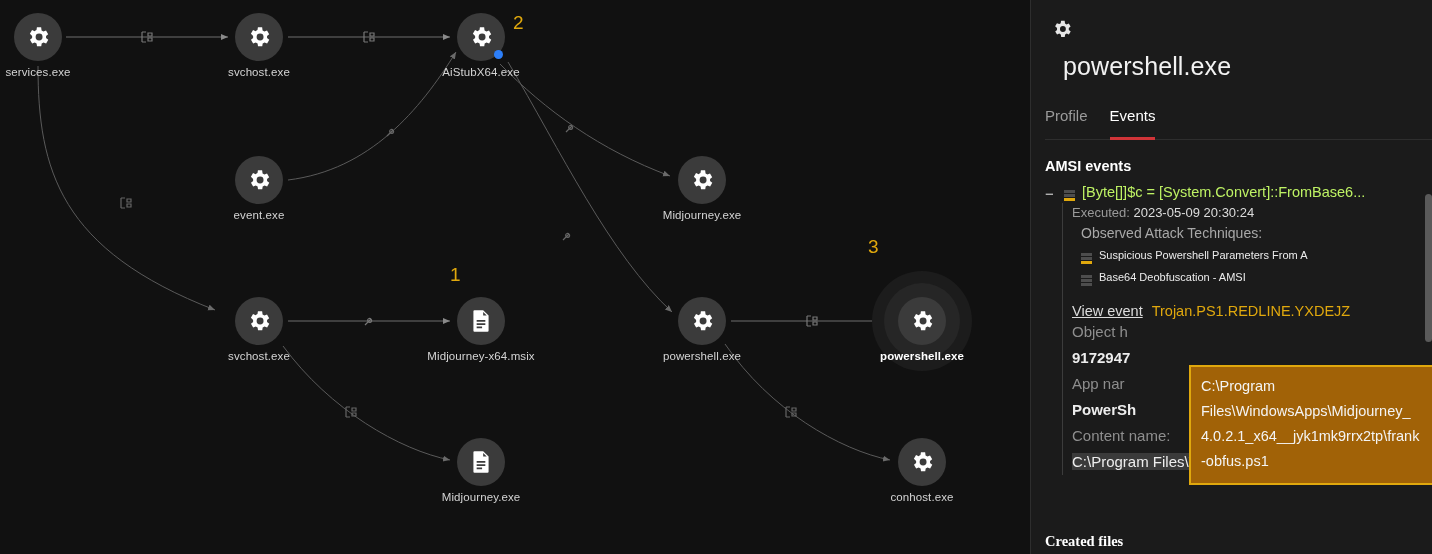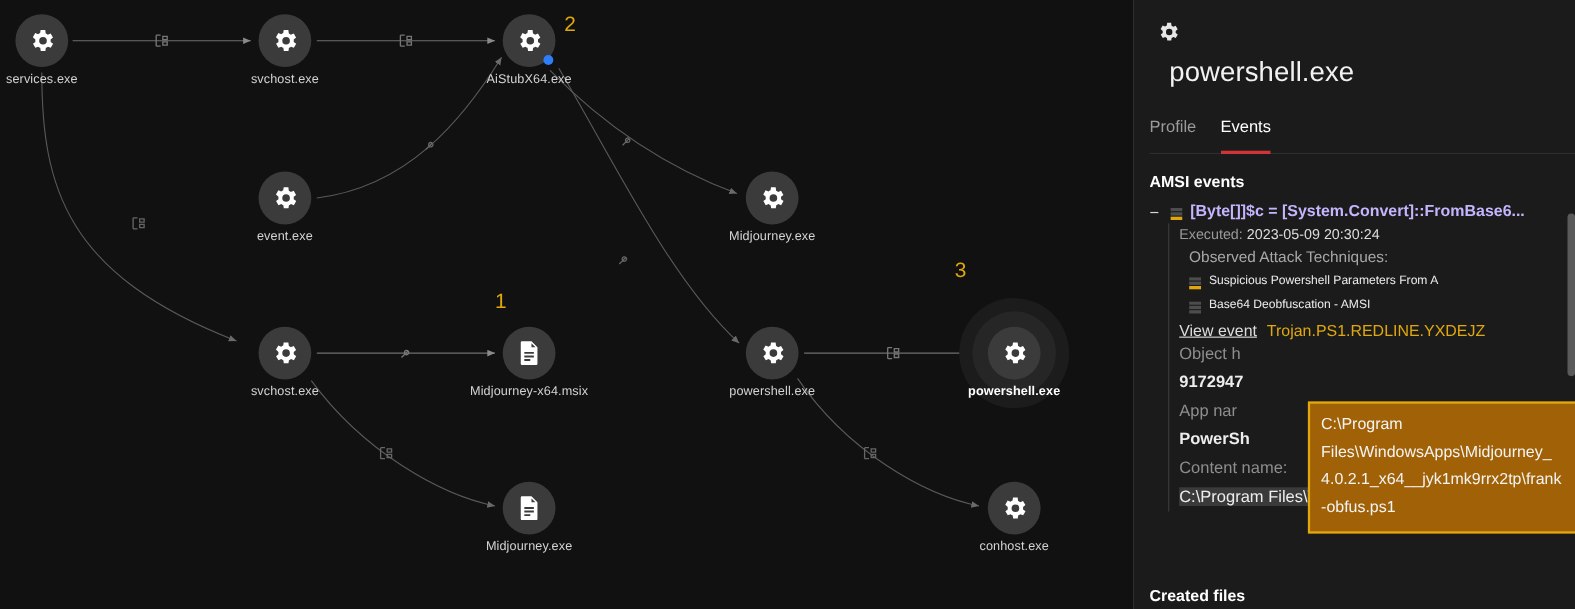--- a/index.html
+++ b/index.html
@@ -37,45 +37,45 @@
       border-bottom:1px solid #2e2e2e;width:388px;}
   .tab{font-size:15px;padding-bottom:7px;color:#9b9b9b;position:relative;cursor:pointer;}
   .tab.active{color:#ffffff;}
   .tab.active:after{content:"";position:absolute;left:0;right:0;bottom:-1px;height:3px;background:#d13438;}
 
   .section-title{color:#ffffff;font-size:14.5px;font-weight:bold;margin:18px 0 0 14px;}
 
   #events{margin-top:10px;position:relative;}
   .evt-row{display:flex;align-items:flex-start;gap:7px;margin-left:14px;}
   .expander{color:#d8d8d8;font-size:15px;line-height:13px;width:12px;flex:none;margin-top:3px;cursor:pointer;}
-  .evt-title{color:#c4b5fd;font-size:14.5px;white-space:nowrap;overflow:hidden;font-weight:bold;}
+  .evt-title{color:#bef264;font-size:14.5px;white-space:nowrap;overflow:hidden;}
 
   .evt-body{margin-left:31px;border-left:1px solid #3c3c3c;padding-left:9px;margin-top:3px;}
   .kv-muted{color:#9a9a9a;font-size:13px;line-height:20px;white-space:nowrap;}
   .kv-muted b{color:#dcdcdc;font-weight:normal;}
   .oat-head{color:#a8a8a8;font-size:14px;line-height:21px;margin-left:9px;}
   .oat-row{display:flex;align-items:center;gap:7px;margin-left:9px;line-height:22px;white-space:nowrap;}
   .oat-name{color:#ececec;font-size:11px;}
   .sev{width:11px;height:12px;flex:none;}
-  .viewline{display:flex;align-items:baseline;gap:9px;margin-top:5px;white-space:nowrap;}
+  .viewline{display:flex;align-items:baseline;gap:9px;margin-top:15px;white-space:nowrap;}
   .viewlink{color:#dcdcdc;font-size:14.5px;text-decoration:underline;cursor:pointer;}
   .threat{color:#e0a80d;font-size:14.5px;}
 
   .detail-k{color:#8e8e8e;font-size:15px;line-height:26px;white-space:nowrap;}
   .detail-v{color:#ededed;font-size:15px;font-weight:bold;line-height:26px;white-space:nowrap;}
   .detail-v.hl{background:#3a3a3a;font-weight:normal;display:inline;}
 
   #tooltip{position:absolute;left:138px;top:365px;width:252px;background:#a16207;
       border:2px solid #e0a80d;padding:7px 9px 9px 10px;box-sizing:border-box;margin-left:20px;}
   #tooltip .tt{color:#f4f4f4;font-size:14.5px;line-height:25px;word-break:break-all;}
 
   #scrollbar{position:absolute;right:1px;top:166px;width:7px;height:388px;background:transparent;}
   #scroll-thumb{position:absolute;left:0;top:28px;width:7px;height:148px;background:#5a5a5a;border-radius:4px;cursor:pointer;}
 
-  #created{color:#ffffff;font-size:14.5px;font-weight:bold;position:absolute;left:14px;bottom:4px;}
+  #created{color:#ffffff;font-size:14.5px;font-weight:bold;position:absolute;left:14px;bottom:4px;font-family:Liberation Serif, serif;}
 </style>
 </head>
 <body>
 
 <div id="app">
 
   <div id="graph">
 
     <svg class="edges" viewBox="0 0 1030 554">
       <defs>

